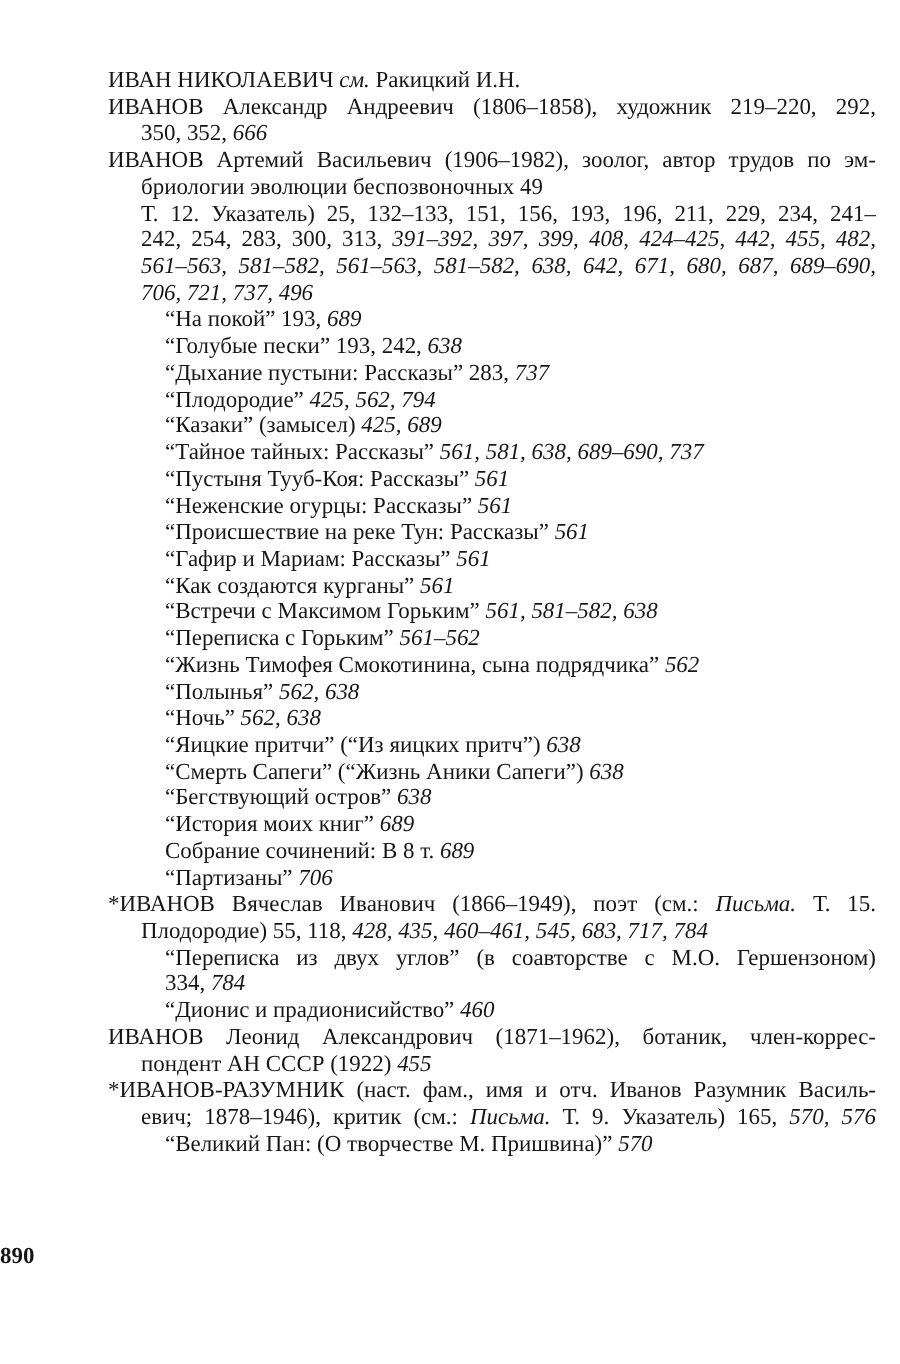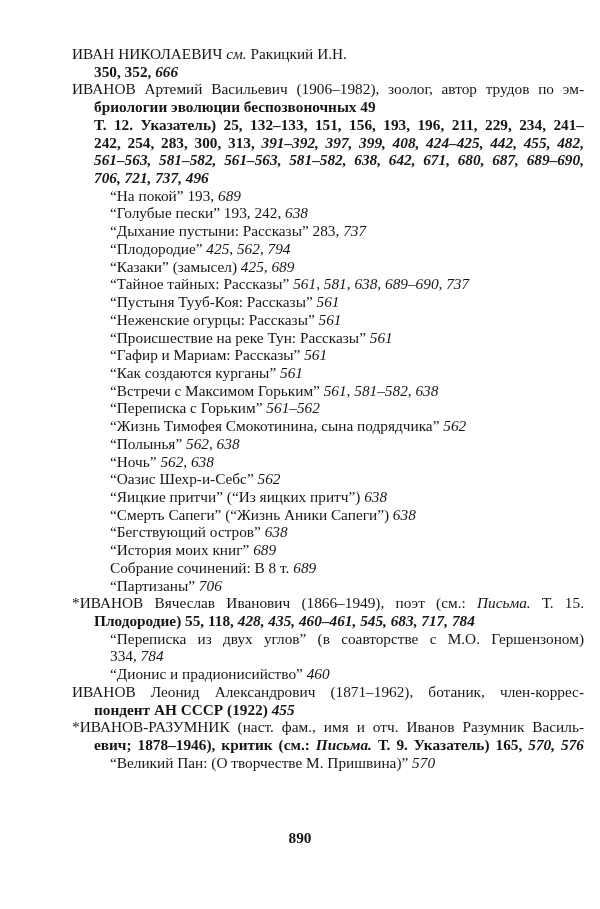--- a/index.html
+++ b/index.html
@@ -23,47 +23,48 @@
     top: 45px;
     width: 512px;
     margin-left: 27px;
   }
   .entry { margin: 0; padding: 0; }
   .line {
     line-height: 17.72px;
     white-space: normal;
   }
   .line.main { padding-left: 0; }
-  .line.cont { padding-left: 22px; font-weight: bold; }
+  .line.cont { padding-left: 22px; }
   .line.sub  { padding-left: 38px; }
   .line.j {
     text-align: justify;
     text-align-last: justify;
   }
   .it { font-style: italic; }
   .pageno {
     position: absolute;
     top: 829px;
     left: 0;
     width: 100%;
-    text-align: center;
+    text-align: left;
     font-weight: bold;
     font-size: 15.3px;
     line-height: 18px;
   }
 </style>
 </head>
 <body>
 
 <div class="page">
   <div class="text-block" id="index-text-block">
       <div class="entry">
         <div class="line main"><span>ИВАН НИКОЛАЕВИЧ </span><span class="it">см.</span><span> Ракицкий И.Н.</span></div>
       </div>
       <div class="entry">
+        <div class="line main j"><span>ИВАНОВ Александр Андреевич (1806–1858), художник 219–220, 292,</span></div>
         <div class="line cont"><span>350, 352, </span><span class="it">666</span></div>
       </div>
       <div class="entry">
         <div class="line main j"><span>ИВАНОВ Артемий Васильевич (1906–1982), зоолог, автор трудов по эм-</span></div>
         <div class="line cont"><span>бриологии эволюции беспозвоночных 49</span></div>
       </div>
       <div class="entry">
         <div class="line cont j"><span>Т. 12. Указатель) 25, 132–133, 151, 156, 193, 196, 211, 229, 234, 241–</span></div>
         <div class="line cont j"><span>242, 254, 283, 300, 313, </span><span class="it">391–392, 397, 399, 408, 424–425, 442, 455, 482,</span></div>
         <div class="line cont j"><span class="it">561–563, 581–582, 561–563, 581–582, 638, 642, 671, 680, 687, 689–690,</span></div>
@@ -77,21 +78,20 @@
         <div class="line sub"><span>“Пустыня Тууб-Коя: Рассказы” </span><span class="it">561</span></div>
         <div class="line sub"><span>“Неженские огурцы: Рассказы” </span><span class="it">561</span></div>
         <div class="line sub"><span>“Происшествие на реке Тун: Рассказы” </span><span class="it">561</span></div>
         <div class="line sub"><span>“Гафир и Мариам: Рассказы” </span><span class="it">561</span></div>
         <div class="line sub"><span>“Как создаются курганы” </span><span class="it">561</span></div>
         <div class="line sub"><span>“Встречи с Максимом Горьким” </span><span class="it">561, 581–582, 638</span></div>
         <div class="line sub"><span>“Переписка с Горьким” </span><span class="it">561–562</span></div>
         <div class="line sub"><span>“Жизнь Тимофея Смокотинина, сына подрядчика” </span><span class="it">562</span></div>
         <div class="line sub"><span>“Полынья” </span><span class="it">562, 638</span></div>
         <div class="line sub"><span>“Ночь” </span><span class="it">562, 638</span></div>
-        <div class="line sub"><span>“Оазис Шехр-и-Себс” </span><span class="it">562</span></div>
         <div class="line sub"><span>“Яицкие притчи” (“Из яицких притч”) </span><span class="it">638</span></div>
         <div class="line sub"><span>“Смерть Сапеги” (“Жизнь Аники Сапеги”) </span><span class="it">638</span></div>
         <div class="line sub"><span>“Бегствующий остров” </span><span class="it">638</span></div>
         <div class="line sub"><span>“История моих книг” </span><span class="it">689</span></div>
         <div class="line sub"><span>Собрание сочинений: В 8 т. </span><span class="it">689</span></div>
         <div class="line sub"><span>“Партизаны” </span><span class="it">706</span></div>
       </div>
       <div class="entry">
         <div class="line main j"><span>*ИВАНОВ Вячеслав Иванович (1866–1949), поэт (см.: </span><span class="it">Письма.</span><span> Т. 15.</span></div>
         <div class="line cont"><span>Плодородие) 55, 118, </span><span class="it">428, 435, 460–461, 545, 683, 717, 784</span></div>

